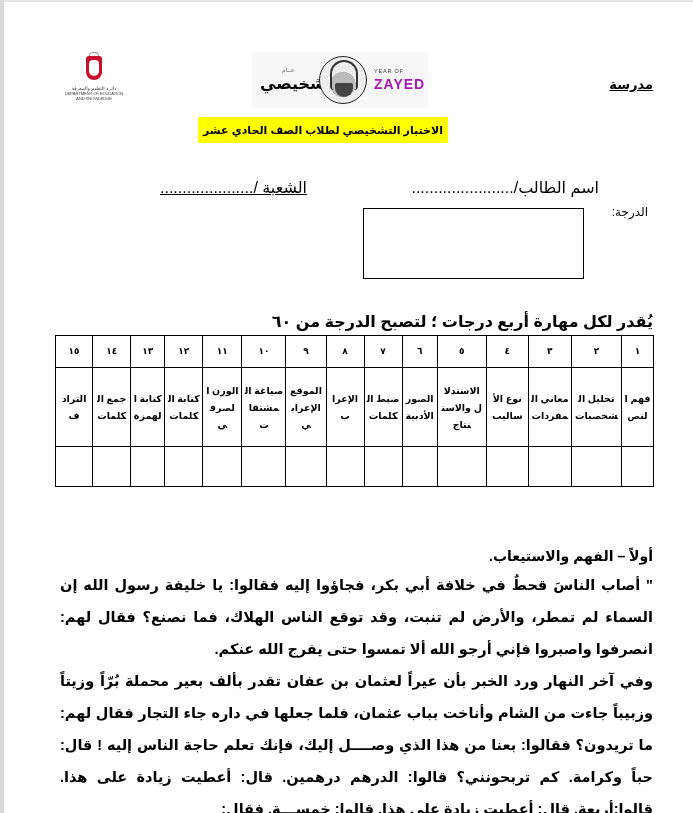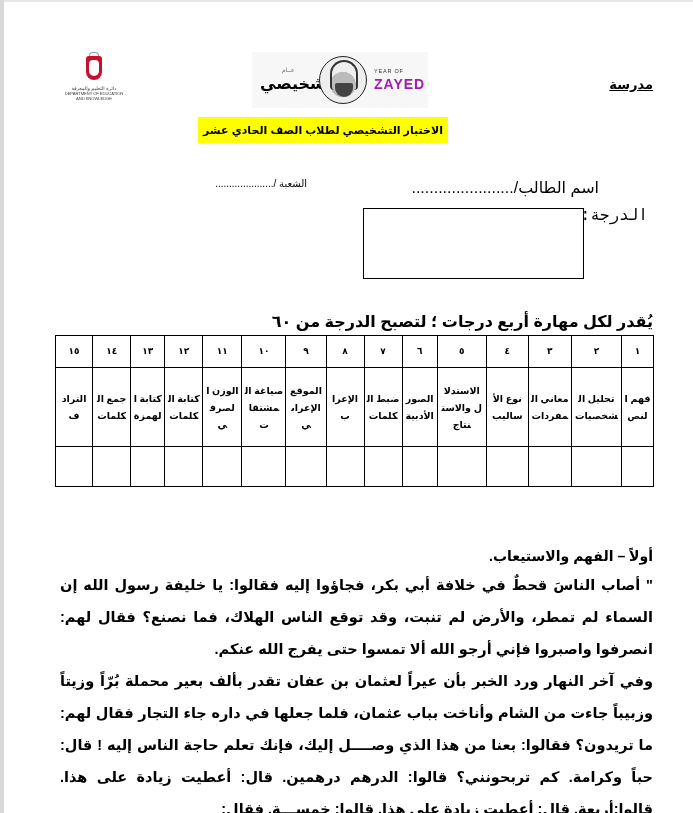--- a/index.html
+++ b/index.html
@@ -27,22 +27,22 @@
   .zayed-portrait .ghutra { position: absolute; left: 10px; top: 3px; width: 28px; height: 30px; border: 2px solid #333; border-radius: 14px 14px 4px 4px; border-bottom: none; }
   .zayed-portrait .beard { position: absolute; left: 15px; top: 26px; width: 18px; height: 14px; background: #444; border-radius: 2px 2px 9px 9px; }
   .zayed-year { position: absolute; left: 122px; top: 16px; font-size: 5.5px; letter-spacing: 0.8px; color: #333; }
   .zayed-name { position: absolute; left: 122px; top: 24px; font-size: 14px; font-weight: bold; letter-spacing: 1px; color: #a21caf; }
 
   .school-label { right: 40px; top: 77px; font-size: 13px; font-weight: bold; text-decoration: underline; }
 
   .title-wrap { left: 198px; top: 117px; width: 250px; height: 26px; background: #ffff00; text-align: center; line-height: 26px; font-size: 11px; font-weight: bold; }
 
   .student-line { right: 94px; top: 178px; font-size: 16px; }
-  .section-line { right: 386px; top: 178px; font-size: 10px; }
-  .grade-label { right: 45px; top: 205px; font-size: 16px; font-family: Liberation Mono, monospace; }
+  .section-line { right: 386px; top: 178px; font-size: 16px; text-decoration: underline; }
+  .grade-label { right: 45px; top: 205px; font-size: 12px; }
   .grade-box { left: 363px; top: 208px; width: 221px; height: 71px; border: 1.5px solid #000; }
 
   .scoring-note { right: 40px; top: 312px; font-size: 16px; font-weight: bold; }
 
   
   .skills-table { position: absolute; left: 55px; top: 335px; width: 599px; border-collapse: collapse; direction: rtl; table-layout: fixed; }
   .skills-table td { border: 1.3px solid #000; text-align: center; vertical-align: middle; font-size: 9.5px; font-weight: bold; padding: 1px 2px; line-height: 17px; word-break: break-all; }
   .skills-table tr.num-row td { height: 32px; font-size: 9px; }
   .skills-table tr.label-row td { height: 79px; }
   .skills-table tr.score-row td { height: 40px; }

